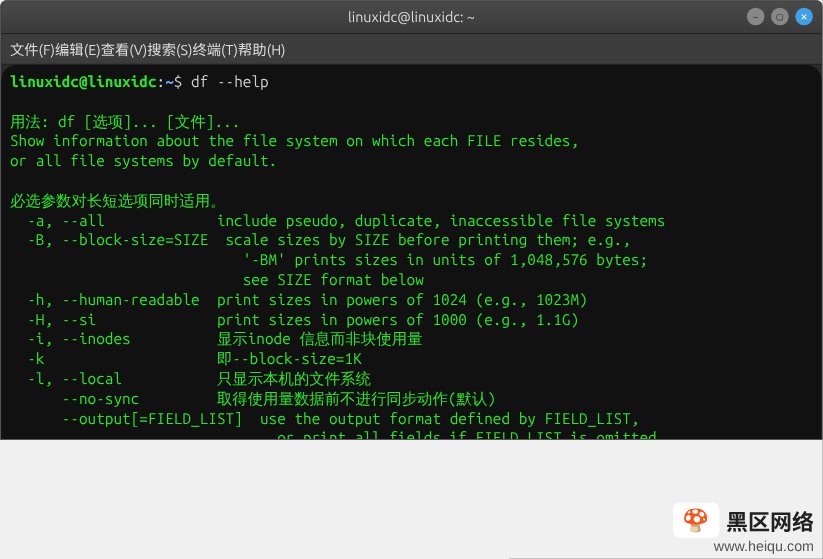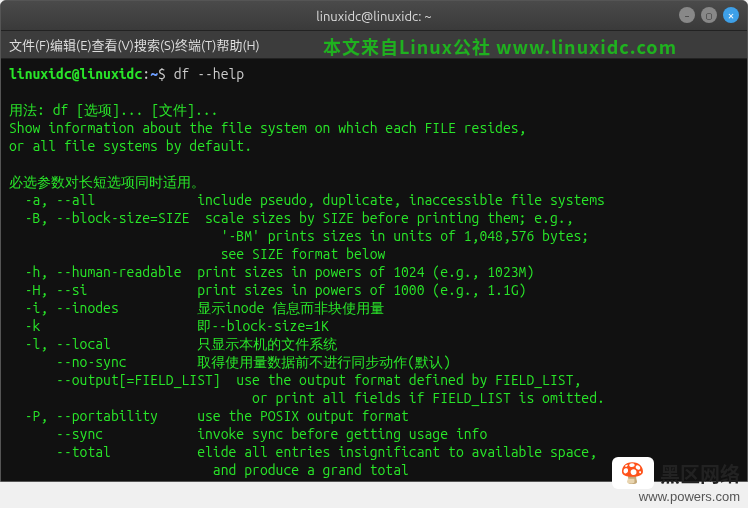--- a/index.html
+++ b/index.html
@@ -1,28 +1,28 @@
 <!DOCTYPE html>
 <html><head>
 <meta charset="utf-8">
 <style>
   * { margin: 0; padding: 0; box-sizing: border-box; }
   body { width: 748px; height: 508px; background: #f0f0f0; font-family: "Ubuntu Mono", "DejaVu Sans Mono", monospace; overflow: hidden; position: relative; }
-  .window { width: 748px; height: 482px; background: #2b2b2b; border: 1px solid #555; border-radius: 6px 6px 0 0; overflow: hidden; }
+  .window { width: 748px; height: 400px; background: #2b2b2b; border: 1px solid #555; border-radius: 6px 6px 0 0; overflow: hidden; }
   .titlebar { height: 30px; background: linear-gradient(#4a4a4a,#3a3a3a); display: flex; align-items: center; justify-content: center; position: relative; border-bottom: 1px solid #222; }
   .title { color: #ddd; font-size: 13px; font-family: "Ubuntu", sans-serif; }
   .win-controls { position: absolute; right: 8px; top: 6px; display: flex; gap: 6px; }
   .win-btn { width: 16px; height: 16px; border-radius: 50%; display: flex; align-items: center; justify-content: center; font-size: 10px; color: #333; }
   .win-min { background: #888; }
   .win-max { background: #888; }
   .win-close { background: #3ea0e8; color:#fff; }
   .menubar { height: 28px; background: #3c3c3c; display: flex; align-items: center; padding: 0 8px; border-bottom: 1px solid #222; font-family: "Ubuntu", "Noto Sans CJK SC", sans-serif; position: relative; }
   .menu-item { color: #ddd; font-size: 13px; cursor: pointer; }
   .watermark-top { position: absolute; right: 70px; top: 2px; color: #1fb11f; font-size: 18px; font-weight: bold; font-family: "SimSun","Noto Sans CJK SC",sans-serif; letter-spacing: 1px; white-space: nowrap; pointer-events:none; }
-  .terminal { background: #111; height: calc(508px - 30px - 28px); padding: 6px 8px; font-size: 14px; line-height: 18px; white-space: pre; color: #29e629; overflow: hidden; }
+  .terminal { background: #111; height: calc(508px - 30px - 28px); padding: 6px 8px; font-size: 14px; line-height: 18px; white-space: pre; color: #29e629; overflow: hidden; border-radius: 14px; }
   .prompt-user { color: #29e629; font-weight: bold; }
   .prompt-path { color: #6d9eff; font-weight: bold; }
   .prompt-dollar { color: #ccc; }
   .cmd { color: #ccc; }
   .line { display: block; }
   .watermark-br { position: absolute; right: 8px; bottom: 4px; display: flex; flex-direction: column; align-items: flex-end; pointer-events:none; }
   .wm-row { display:flex; align-items:center; gap:6px; }
   .mushroom { width: 42px; height: 32px; background:#fff; border-radius: 6px; display:flex; align-items:center; justify-content:center; font-size:20px; color:#bbb; }
   .wm-text { font-size: 20px; color:#222; font-weight:bold; font-family:"SimHei","Noto Sans CJK SC",sans-serif; background: rgba(255,255,255,0.0); }
   .wm-url { font-size: 13px; color:#555; font-family: sans-serif; }
@@ -40,21 +40,20 @@
     </div>
   </div>
 
   <div class="menubar">
     <span class="menu-item">文件(F)</span>
     <span class="menu-item">编辑(E)</span>
     <span class="menu-item">查看(V)</span>
     <span class="menu-item">搜索(S)</span>
     <span class="menu-item">终端(T)</span>
     <span class="menu-item">帮助(H)</span>
-    <span class="watermark-top">本文来自Linux公社 www.linuxidc.com</span>
   </div>
 
   <div class="terminal"><span class="line"><span class="prompt-user">linuxidc@linuxidc</span><span class="prompt-dollar">:</span><span class="prompt-path">~</span><span class="prompt-dollar">$</span><span class="cmd"> df --help</span></span><span id="out">
 用法: df [选项]... [文件]...
 Show information about the file system on which each FILE resides,
 or all file systems by default.
 
 必选参数对长短选项同时适用。
   -a, --all             include pseudo, duplicate, inaccessible file systems
   -B, --block-size=SIZE  scale sizes by SIZE before printing them; e.g.,
@@ -74,14 +73,14 @@
                           and produce a grand total
   -t, --type=TYPE       limit listing to file systems of type TYPE
   -T, --print-type      print file system type</span></div>
 </div>
 
 <div class="watermark-br">
   <div class="wm-row">
     <div class="mushroom">🍄</div>
     <span class="wm-text">黑区网络</span>
   </div>
-  <span class="wm-url">www.powers.com</span>
+  <span class="wm-url">www.heiqu.com</span>
 </div>
 
 </body></html>

